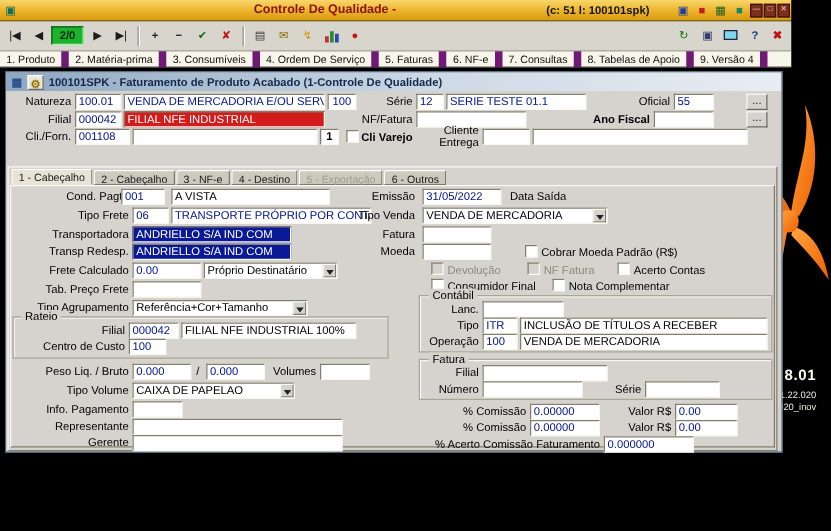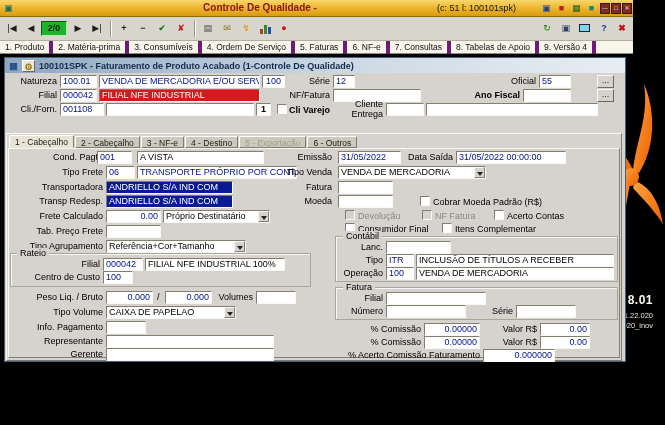--- a/index.html
+++ b/index.html
@@ -6,39 +6,39 @@
   html,body{width:665px;height:425px;background:#000;overflow:hidden;
     font-family:"Liberation Sans",sans-serif}
   #screen{position:absolute;left:0;top:0;width:665px;height:425px;background:#000}
   .abs{position:absolute}
 
   
   .titlebar{left:0;top:0;width:633px;height:17px;
     background:linear-gradient(#f8d76c,#ecb32a 55%,#d89c12);border-bottom:1px solid #8a6a00}
   .appico{left:2px;top:2px;width:13px;height:13px;font-size:9px;line-height:13px;text-align:center;color:#0f6e5c}
   .apptitle{left:120px;top:2px;width:280px;text-align:center;font-size:10px;font-weight:bold;color:#8a1410;white-space:nowrap}
-  .session{left:437px;top:3px;font-size:9px;font-weight:normal;color:#141414;white-space:nowrap}
+  .session{left:437px;top:3px;font-size:9px;font-weight:bold;color:#141414;white-space:nowrap}
   .tico{top:2px;width:13px;height:12px;font-size:9px;line-height:12px;text-align:center}
   .winbtn{top:3px;width:10px;height:11px;background:#7c2f1e;border:1px solid #3d130a;
     color:#f6d9c4;font-size:6px;line-height:9px;text-align:center}
 
   
   .toolbar{left:0;top:17px;width:633px;height:24px;background:#d8d5cc;border-bottom:1px solid #b2afa2}
   .tbtn{top:3px;width:18px;height:18px;font-size:9px;line-height:16px;text-align:center;color:#1c1c1c;cursor:default}
   .counter{left:41px;top:4px;width:26px;height:15px;background:#1db32d;
     border:1px solid;border-color:#0b5a12 #a8f2ae #a8f2ae #0b5a12;
     color:#04280a;font-size:9px;font-weight:bold;line-height:13px;text-align:center}
   .tsep{top:4px;width:1px;height:16px;background:#97948a;box-shadow:1px 0 0 #fcfcf8}
   .cbar{position:absolute;bottom:4px;width:3px}
   .moni{position:absolute;left:3px;top:4px;width:11px;height:8px;border:1px solid #223;background:#7fd4ee}
 
   
   .menubar{left:0;top:41px;width:633px;height:13px;background:#f8f5ea;border-bottom:1px solid #8e8b80;
     display:flex;align-items:center}
-  .mitem{font-size:8.5px;padding:0 5px;height:13px;line-height:12px;border-right:4px solid #701a75;white-space:nowrap;color:#111}
+  .mitem{font-size:8.5px;padding:0 5px;height:13px;line-height:12px;border-right:6px solid #701a75;white-space:nowrap;color:#111}
 
   
   .mdi{left:0;top:54px;width:665px;height:371px;background:#000}
   .vname{right:12px;top:239px;font-size:12px;font-weight:bold;color:#fbfbef;letter-spacing:.5px;white-space:nowrap}
   .vbuild{right:12px;top:257px;font-size:7.5px;color:#e8e8dd;white-space:nowrap}
   .vbase{right:12px;top:267px;font-size:7.5px;color:#e8e8dd;white-space:nowrap}
 
   
   .window{left:4px;top:3px;width:622px;height:305px;background:#d6d3ce;border:1px solid #46627c}
   .wtitle{position:absolute;left:0;top:0;right:0;height:15px;
@@ -52,21 +52,21 @@
 
   
   .lbl{font-size:9px;height:12px;line-height:12px;text-align:right;color:#000;white-space:nowrap}
   .lbl-l{text-align:left}
   .bold{font-weight:bold}
   .inp{height:13px;background:#fff;border:1px solid;border-color:#827f6e #f8f8f4 #f8f8f4 #827f6e;
     font-size:9px;line-height:11px;padding:0 2px;color:#000;white-space:nowrap;overflow:hidden}
   .navy{color:#00128c}
   .red{background:#d21c1c;color:#fff}
   .sel{background:#0a1a96;color:#fff}
-  .rt{text-align:right}
+  .rt{}
   .ctr{text-align:center}
   .combo{padding-right:13px}
   .arr{position:absolute;right:0;top:0;bottom:0;width:11px;background:#d6d3ce;
     border:1px solid;border-color:#f8f8f4 #827f6e #827f6e #f8f8f4}
   .arr::after{content:"";position:absolute;left:2px;top:4px;
     border-left:3px solid transparent;border-right:3px solid transparent;border-top:4px solid #222}
   .btn{background:#d6d3ce;border:1px solid;border-color:#f8f8f4 #6e6b5c #6e6b5c #f8f8f4;
     font-size:9px;line-height:8px;text-align:center;height:13px;color:#222}
   .chk{width:10px;height:10px;background:#fff;border:1px solid;border-color:#827f6e #f8f8f4 #f8f8f4 #827f6e}
   .chk.dis{background:#d6d3ce}
@@ -168,20 +168,21 @@
         <span class="wtxt">100101SPK - Faturamento de Produto Acabado (1-Controle De Qualidade)</span>
       </div>
       <div class="wbody">
 
         <div class="abs lbl" style="left:0;top:2px;width:52px">Natureza</div>
         <div class="abs inp navy" style="left:55px;top:2px;width:37px">100.01</div>
         <div class="abs inp navy" style="left:94px;top:2px;width:161px">VENDA DE MERCADORIA E/OU SERVI</div>
         <div class="abs inp navy ctr" style="left:257px;top:2px;width:23px">100</div>
         <div class="abs lbl" style="left:292px;top:2px;width:33px">Série</div>
         <div class="abs inp navy" style="left:328px;top:2px;width:22px">12</div>
+        <div class="abs inp navy" style="left:352px;top:2px;width:112px">SERIE TESTE 01.1</div>
         <div class="abs lbl" style="left:496px;top:2px;width:35px">Oficial</div>
         <div class="abs inp navy" style="left:534px;top:2px;width:32px">55</div>
         <div class="abs btn" style="left:592px;top:2px;width:17px">...</div>
 
         <div class="abs lbl" style="left:0;top:16px;width:52px">Filial</div>
         <div class="abs inp navy" style="left:55px;top:16px;width:37px">000042</div>
         <div class="abs inp red" style="left:94px;top:16px;width:161px">FILIAL NFE INDUSTRIAL</div>
         <div class="abs lbl" style="left:283px;top:16px;width:42px">NF/Fatura</div>
         <div class="abs inp" style="left:328px;top:16px;width:88px"></div>
         <div class="abs lbl bold" style="left:468px;top:16px;width:47px">Ano Fiscal</div>
@@ -266,21 +267,20 @@
 
         <div class="abs lbl" style="left:8px;top:262px;width:90px">Representante</div>
         <div class="abs inp" style="left:101px;top:262px;width:168px"></div>
 
         <div class="abs lbl" style="left:8px;top:275px;width:90px">Gerente</div>
         <div class="abs inp" style="left:101px;top:275px;width:168px"></div>
 
         <div class="abs lbl" style="left:270px;top:78px;width:57px">Emissão</div>
         <div class="abs inp navy" style="left:333px;top:78px;width:63px">31/05/2022</div>
         <div class="abs lbl" style="left:398px;top:78px;width:50px">Data Saída</div>
-        <div class="abs inp navy" style="left:451px;top:78px;width:110px">31/05/2022 00:00:00</div>
 
         <div class="abs lbl" style="left:270px;top:93px;width:57px">Tipo Venda</div>
         <div class="abs inp combo" style="left:333px;top:93px;width:148px">
           <span>VENDA DE MERCADORIA</span>
           <span class="arr"></span>
         </div>
 
         <div class="abs lbl" style="left:270px;top:108px;width:57px">Fatura</div>
         <div class="abs inp" style="left:333px;top:108px;width:55px"></div>
 
@@ -292,21 +292,21 @@
         <div class="abs chk dis" style="left:340px;top:137px"></div>
         <div class="abs lbl lbl-l dis-t" style="left:353px;top:137px;width:60px">Devolução</div>
         <div class="abs chk dis" style="left:417px;top:137px"></div>
         <div class="abs lbl lbl-l dis-t" style="left:430px;top:137px;width:50px">NF Fatura</div>
         <div class="abs chk" style="left:489px;top:137px"></div>
         <div class="abs lbl lbl-l" style="left:502px;top:137px;width:70px">Acerto Contas</div>
 
         <div class="abs chk" style="left:340px;top:150px"></div>
         <div class="abs lbl lbl-l" style="left:353px;top:150px;width:80px">Consumidor Final</div>
         <div class="abs chk" style="left:437px;top:150px"></div>
-        <div class="abs lbl lbl-l" style="left:450px;top:150px;width:90px">Itens Complementar</div>
+        <div class="abs lbl lbl-l" style="left:450px;top:150px;width:90px">Nota Complementar</div>
 
         <div class="abs gbox" style="left:330px;top:163px;width:283px;height:46px"></div>
         <div class="abs glab" style="left:338px;top:158px">Contábil</div>
         <div class="abs lbl" style="left:332px;top:168px;width:46px">Lanc.</div>
         <div class="abs inp" style="left:381px;top:168px;width:65px"></div>
         <div class="abs lbl" style="left:332px;top:181px;width:46px">Tipo</div>
         <div class="abs inp navy" style="left:381px;top:181px;width:28px">ITR</div>
         <div class="abs inp" style="left:411px;top:181px;width:198px">INCLUSÃO DE TÍTULOS A RECEBER</div>
         <div class="abs lbl" style="left:330px;top:194px;width:48px">Operação</div>
         <div class="abs inp navy" style="left:381px;top:194px;width:28px">100</div>

